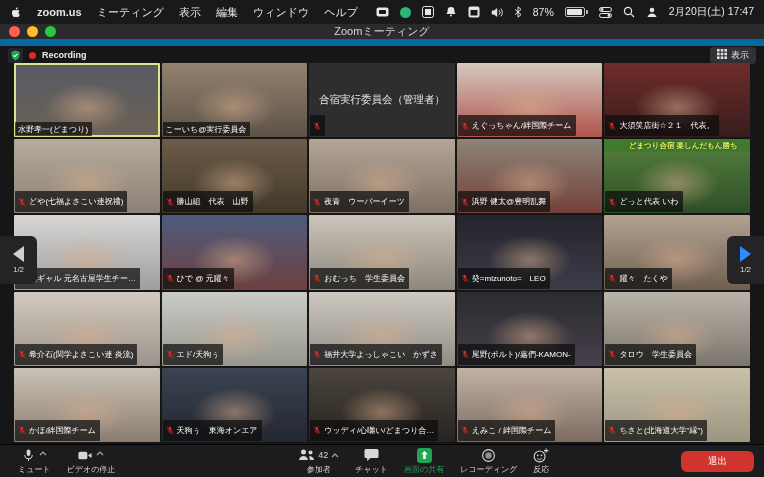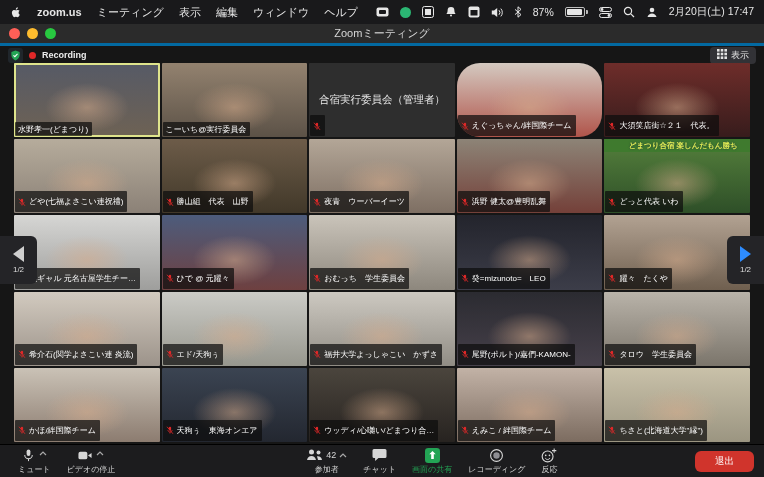--- a/index.html
+++ b/index.html
@@ -13,21 +13,21 @@
   .menubar .right { margin-left:auto; display:flex; align-items:center; gap:11px; font-size:10.5px; }
   .mb-item { cursor:default; }
   .mb-icon { display:inline-flex; align-items:center; }
   .battery-shell { width:20px; height:10px; border:1px solid #bdbdbd; border-radius:2px; position:relative; display:inline-block; }
   .battery-fill { position:absolute; left:1px; top:1px; bottom:1px; width:87%; background:#e6e6e6; border-radius:1px; }
   .battery-tip { width:2px; height:4px; background:#bdbdbd; border-radius:0 1px 1px 0; display:inline-block; margin-left:1px; }
   .green-dot { width:11px; height:11px; border-radius:50%; background:#2bb673; display:inline-block; }
 
   
   .window { height:453px; background:#161616; display:flex; flex-direction:column; }
-  .titlebar { height:22px; background:#2b2b2b; border-bottom:3px solid #0369a1; display:flex; align-items:center; position:relative; }
+  .titlebar { height:22px; background:#2b2b2b; border-bottom:7px solid #0369a1; display:flex; align-items:center; position:relative; }
   .traffic { display:flex; gap:7px; margin-left:9px; }
   .tl { width:11px; height:11px; border-radius:50%; }
   .tl.red{ background:#ff5f57; } .tl.yellow{ background:#febc2e; } .tl.green{ background:#28c840; }
   .win-title { position:absolute; left:0; right:0; text-align:center; font-size:11px; color:#d6d6d6; pointer-events:none; }
 
   
   .meeting { flex:1; position:relative; display:flex; flex-direction:column; background:#161616; }
   .meet-header { height:17px; display:flex; align-items:center; justify-content:space-between; padding:1px 8px 0; }
   .rec-wrap { display:flex; align-items:center; gap:6px; }
   .shield-box { width:15px; height:15px; background:#20262b; border-radius:3px; display:flex; align-items:center; justify-content:center; }
@@ -55,21 +55,21 @@
   .pager-count { font-size:8px; color:#dddddd; }
 
   
   .toolbar { height:33px; background:#1c1c1e; border-top:1px solid #000; display:flex; align-items:center; padding:0 10px; }
   .tbtn { display:flex; flex-direction:column; align-items:center; justify-content:center; gap:1px; font-size:8px; color:#d6d6d6; padding:0 8px; cursor:pointer; }
   .tbtn .icon-row { display:flex; align-items:flex-start; gap:3px; height:15px; }
   .tbtn.share-btn { color:#23a455; }
   .count { font-size:9px; color:#d6d6d6; margin-top:2px; }
   .chev { margin-top:1px; }
   .spacer-a { flex:1.35; } .spacer-b { flex:1; }
-  .leave-btn { background:#d0342c; color:#fff; font-size:9.5px; border:none; border-radius:6px; padding:4px 20px; cursor:pointer; }
+  .leave-btn { background:#d0342c; color:#fff; font-size:9.5px; border:none; border-radius:6px; padding:4px 27px; cursor:pointer; }
 </style>
 </head>
 <body>
 
 <div class="menubar">
   <div class="left">
     <span class="mb-icon">
       <svg width="12" height="13" viewBox="0 0 12 13">
           <path d="M8.6 6.7c0-1.2.9-1.8 1-1.9-.6-.8-1.5-.9-1.8-.9-.8-.1-1.5.4-1.9.4-.4 0-1-.4-1.6-.4-.8 0-1.6.5-2 1.2-.9 1.5-.2 3.7.6 4.9.4.6.9 1.3 1.5 1.2.6 0 .8-.4 1.6-.4.7 0 .9.4 1.6.4.7 0 1.1-.6 1.5-1.2.5-.7.7-1.3.7-1.4-.1 0-1.2-.5-1.2-1.9z" fill="#e8e8e8"></path>
           <path d="M7.3 2.9c.3-.4.6-1 .5-1.6-.5 0-1.1.4-1.5.8-.3.4-.6 1-.5 1.6.6 0 1.1-.4 1.5-.8z" fill="#e8e8e8"></path>
@@ -217,21 +217,21 @@
         <svg width="8" height="9" viewBox="0 0 10 11">
                 <rect x="3.6" y="0.8" width="2.8" height="4.6" rx="1.4" fill="#e02828"></rect>
                 <path d="M2.4 4.8c0 1.5 1.2 2.6 2.6 2.6s2.6-1.1 2.6-2.6" stroke="#e02828" fill="none" stroke-width="1"></path>
                 <line x1="5" y1="7.4" x2="5" y2="9.3" stroke="#e02828" stroke-width="1"></line>
                 <line x1="1.3" y1="0.8" x2="8.7" y2="9.6" stroke="#e02828" stroke-width="1.1"></line>
               </svg>
       </span>
 
     </span>
   </div>
-        <div class="tile" style="background: radial-gradient(40% 46% at 50% 60%, rgba(214, 172, 140, 0.55), rgba(0, 0, 0, 0) 72%), linear-gradient(rgb(212, 201, 192), rgb(176, 84, 74)); border-radius: 23px;">
+        <div class="tile" style="background: radial-gradient(40% 46% at 50% 60%, rgba(214, 172, 140, 0.55), rgba(0, 0, 0, 0) 72%), linear-gradient(rgb(212, 201, 192), rgb(176, 84, 74));">
 
     <span class="tile-label">
       <span class="mic">
         <svg width="8" height="9" viewBox="0 0 10 11">
                 <rect x="3.6" y="0.8" width="2.8" height="4.6" rx="1.4" fill="#e02828"></rect>
                 <path d="M2.4 4.8c0 1.5 1.2 2.6 2.6 2.6s2.6-1.1 2.6-2.6" stroke="#e02828" fill="none" stroke-width="1"></path>
                 <line x1="5" y1="7.4" x2="5" y2="9.3" stroke="#e02828" stroke-width="1"></line>
                 <line x1="1.3" y1="0.8" x2="8.7" y2="9.6" stroke="#e02828" stroke-width="1.1"></line>
               </svg>
       </span>

